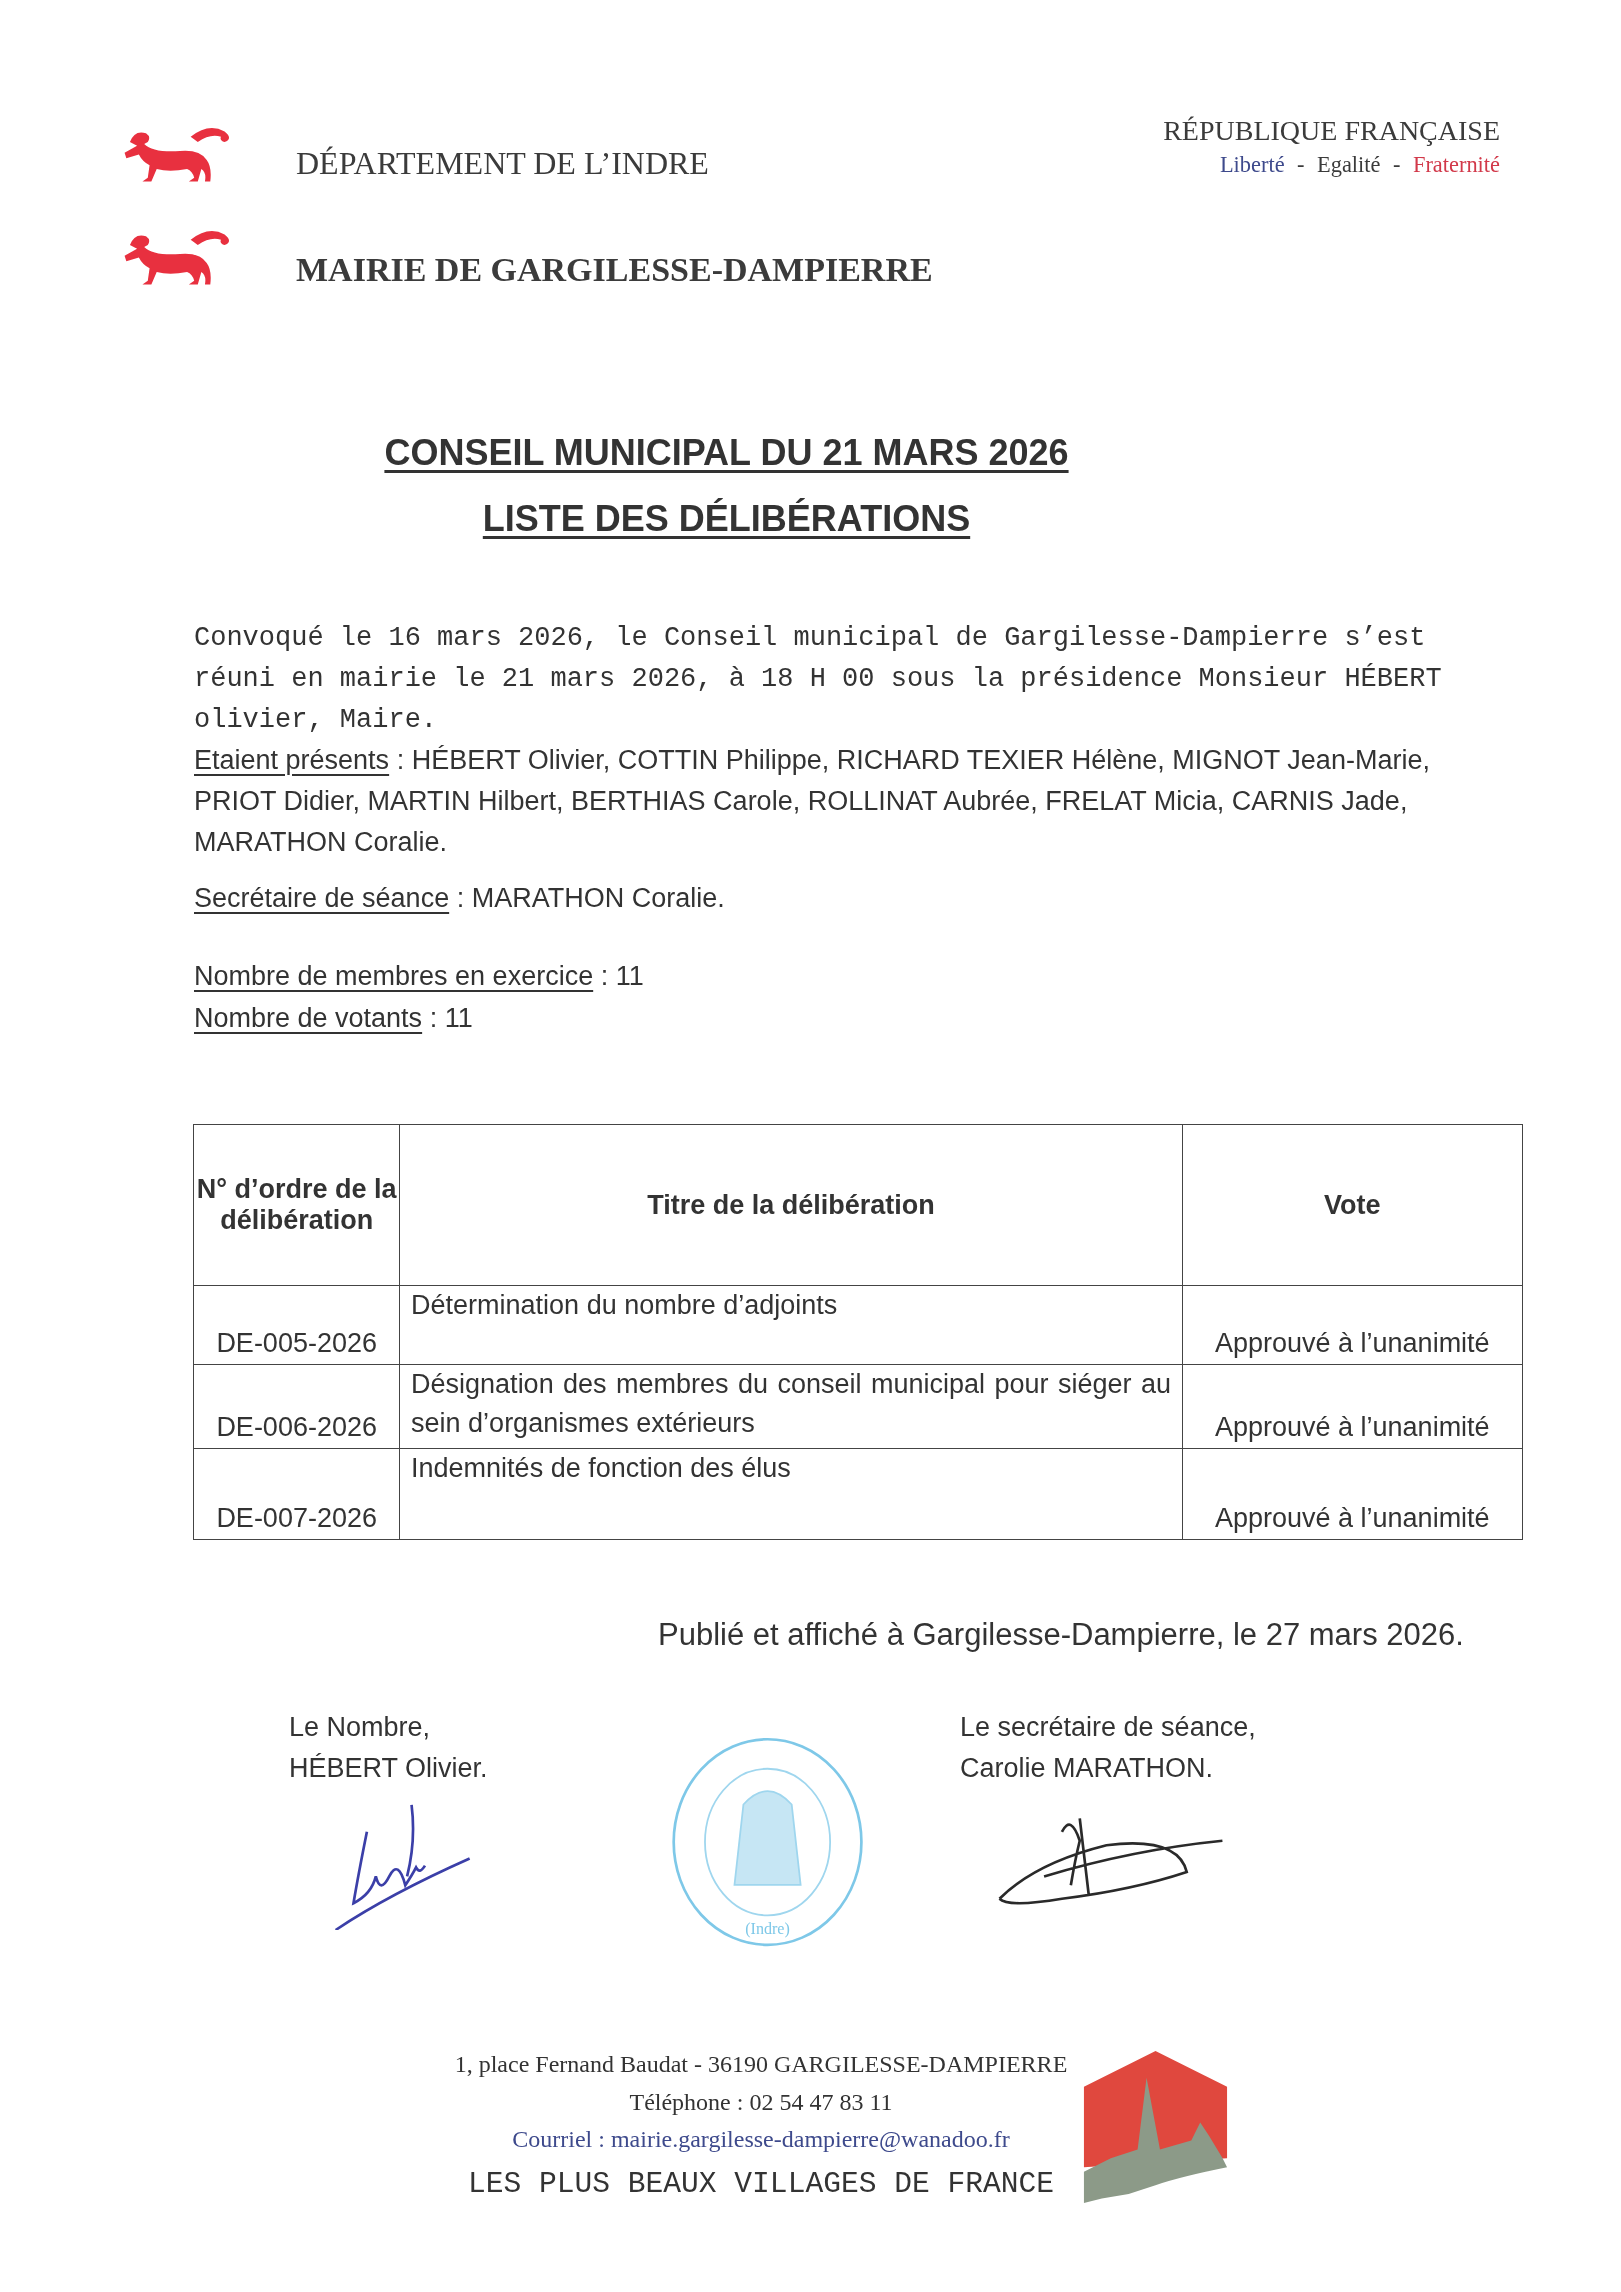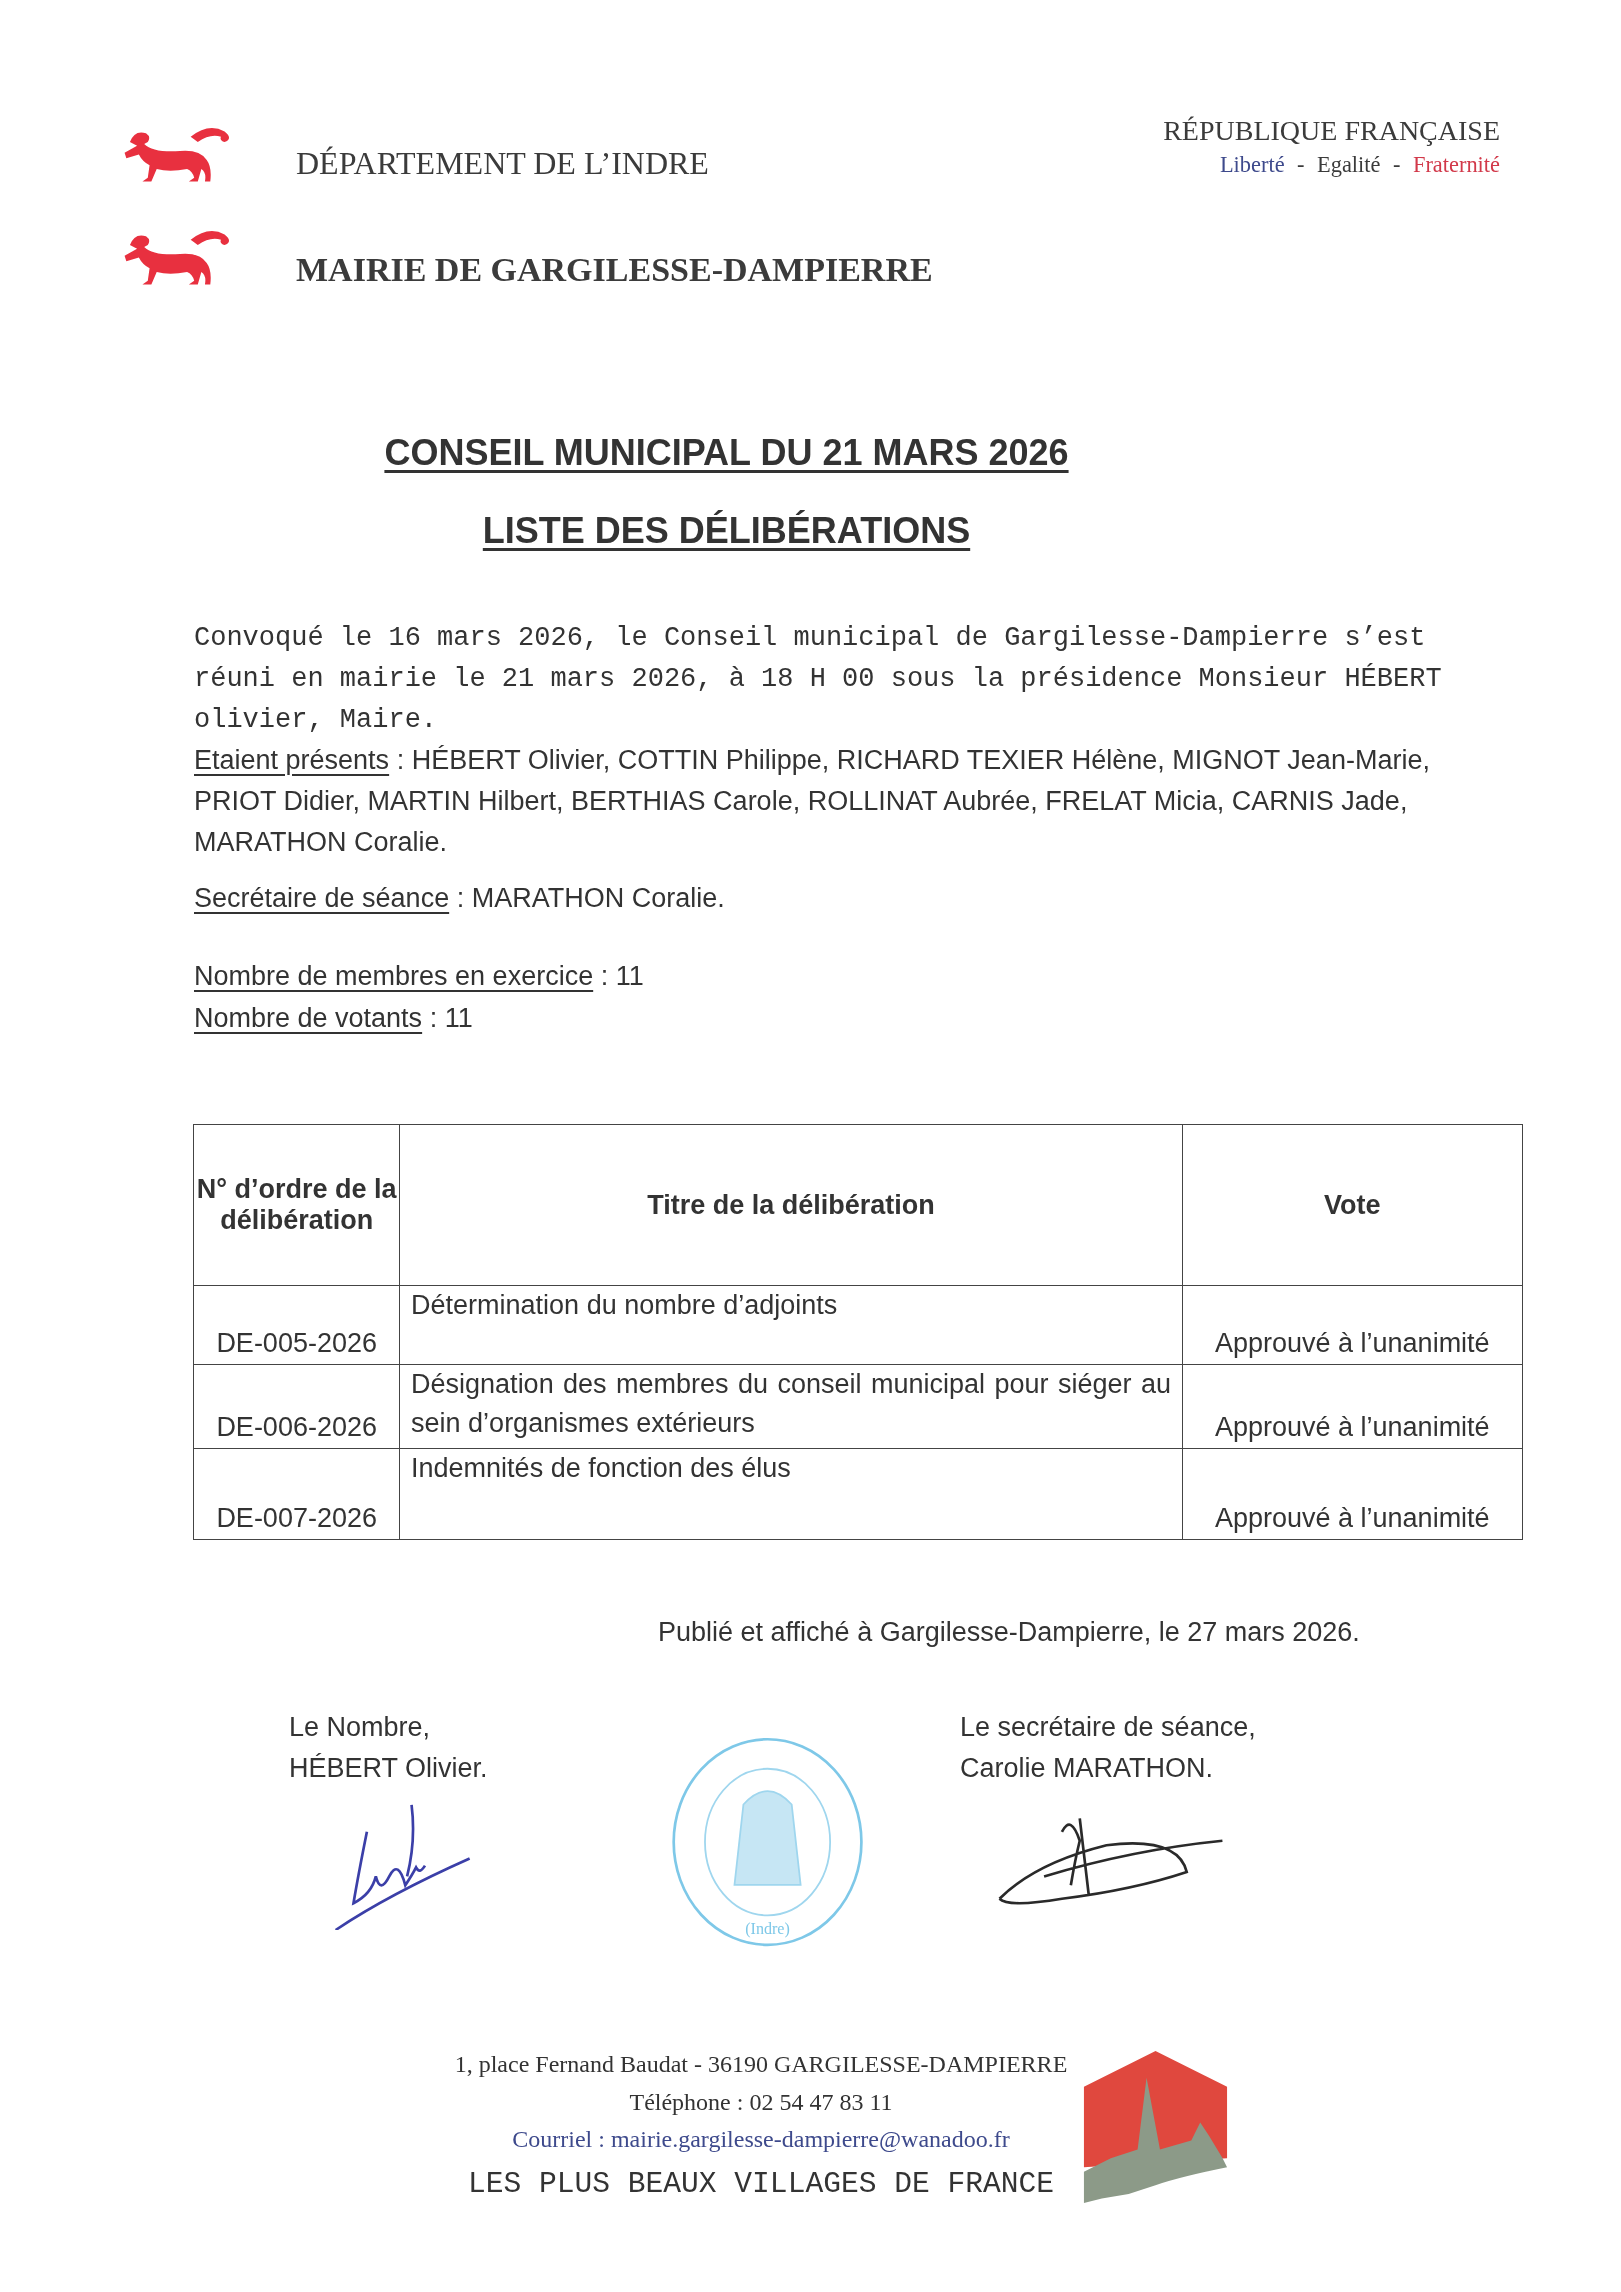--- a/index.html
+++ b/index.html
@@ -9,32 +9,32 @@
   .abs { position:absolute; }
   .lion { position:absolute; width:125px; height:63px; }
   .hdr-dept { left:296px; top:145px; font-size:32px; color:#3b3b3b; }
   .hdr-mairie { left:296px; top:251px; font-size:34px; font-weight:bold; color:#3b3b3b; }
   .rf { right:121px; top:115px; text-align:right; font-size:28px; color:#3b3b3b; }
   .rf .motto { font-size:22.4px; margin-top:5.4px; }
   .lib { color:#3e4a8c; } .ega { color:#3b3b3b; } .fra { color:#d2394a; }
   .sep { margin:0 12.5px; color:#3b3b3b; }
   .title { left:0; width:1453px; text-align:center; font-weight:bold; color:#333; }
   .t1 { top:432px; font-size:36px; }
-  .t2 { top:510px; font-size:36px; }
+  .t2 { top:498px; font-size:36px; }
   .title span { text-decoration:underline; text-decoration-thickness:2.7px; text-underline-offset:5.4px; }
   .para { left:194px; width:1281px; font-size:27px; line-height:41px; color:#333; }
   .u { text-decoration:underline; text-underline-offset:4.5px; }
   table.delib { position:absolute; left:193px; top:1124px; width:1330px; border-collapse:collapse; font-size:27px; color:#333;border-radius:22px; }
   table.delib td, table.delib th { border:1.8px solid #444; }
   table.delib th { height:158px; font-weight:bold; font-size:27px; text-align:center; vertical-align:middle; }
   table.delib td { vertical-align:bottom; padding:3.6px 10.7px 5.4px 10.7px; }
   .c1 { width:184px; text-align:center; }
   .c3 { width:318px; text-align:center;margin-top:12px; }
   .c2 { text-align:justify; }
-  .pub { left:658px; top:1617px; font-size:27px; }
+  .pub { left:658px; top:1617px; font-size:31px; }
   .sig-left { left:289px; top:1707px; font-size:27px; line-height:41px; }
   .sig-right { left:960px; top:1707px; font-size:27px; line-height:41px; }
   .footer { left:340px; width:842px; text-align:center; color:#333; }
   .f1 { top:2051px; font-size:24px; }
   .f2 { top:2089px; font-size:24px; }
   .f3 { top:2126px; font-size:24px; color:#3e4a8c; }
   .f4 { top:2167px; font-size:29.6px;font-family:Liberation Mono, monospace; }
 </style>
 </head>
 <body>

